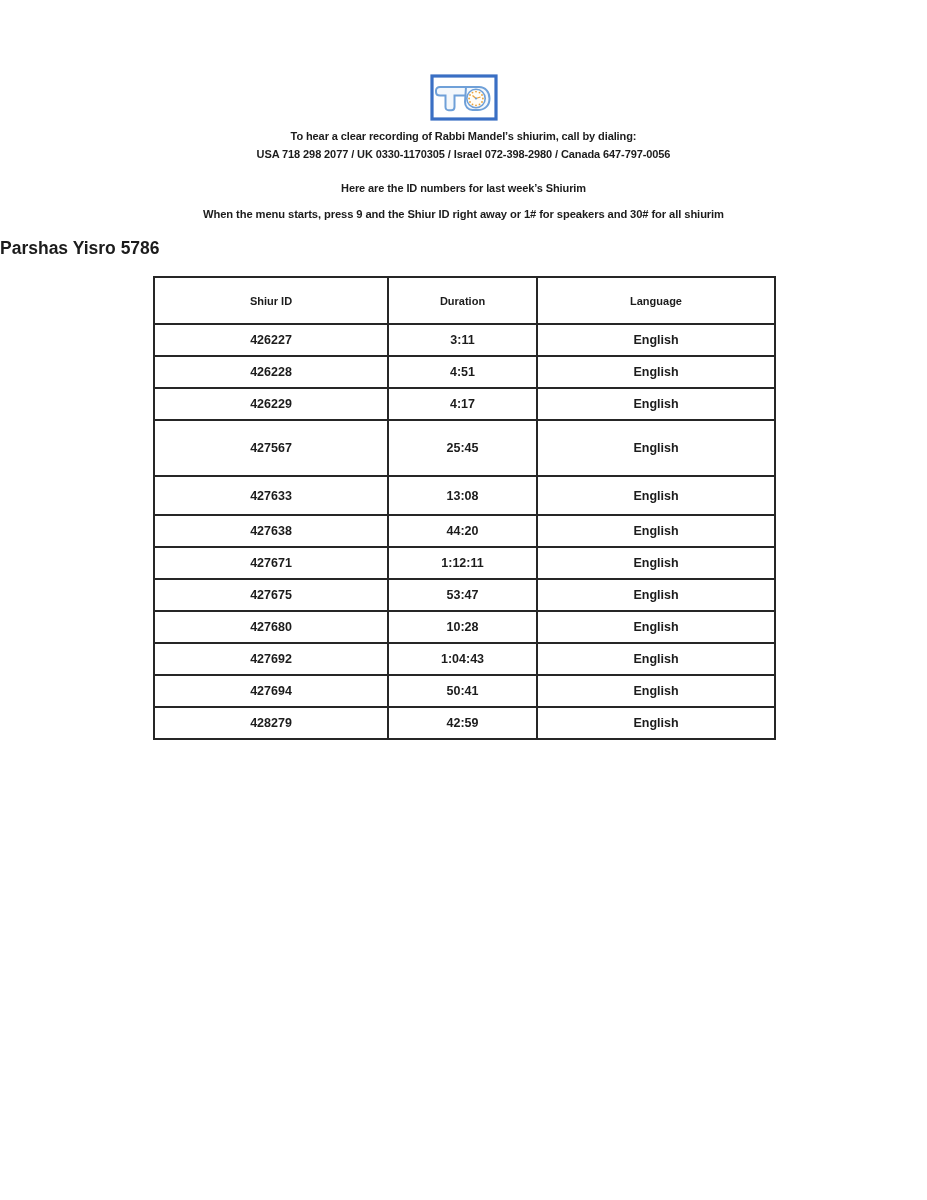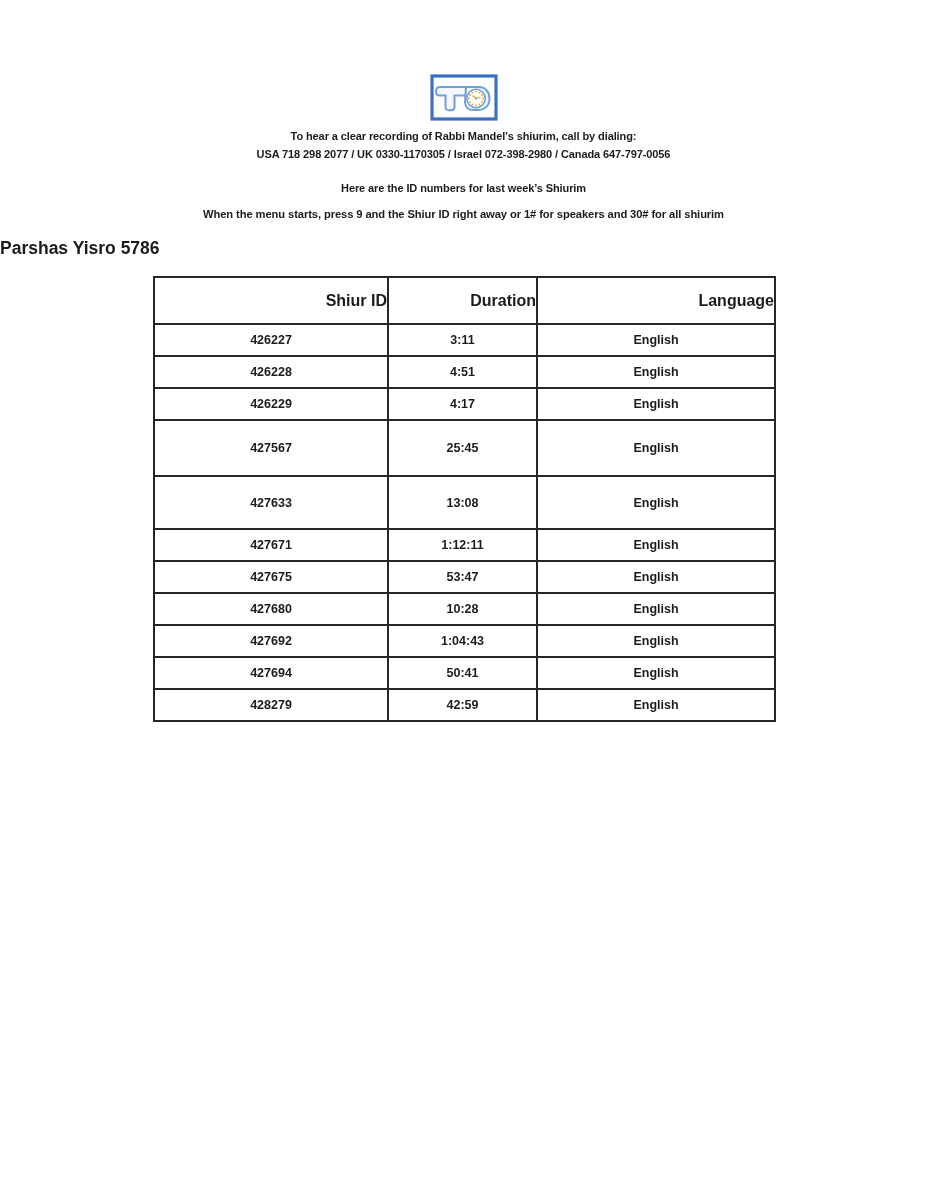--- a/index.html
+++ b/index.html
@@ -48,25 +48,25 @@
     table-layout: fixed;
   }
   .shiur-table th, .shiur-table td {
     border: 2px solid #262626;
     text-align: center;
     vertical-align: middle;
     padding: 0;
     font-weight: bold;
   }
   .shiur-table thead tr { height: 47px; }
-  .shiur-table th { font-size: 16px; text-align: right; }
+  .shiur-table th { font-size: 11px; }
   .shiur-table td { font-size: 12.5px; }
   .shiur-table tbody tr { height: 32px; }
   .shiur-table tbody tr:nth-child(4) { height: 56px; }
-  .shiur-table tbody tr:nth-child(5) { height: 53px; }
+  .shiur-table tbody tr:nth-child(5) { height: 39px; }
 </style>
 </head>
 <body>
 
 <div class="page">
 
   <div class="logo-wrap">
     <svg width="68" height="47" viewBox="0 0 68 47">
       <rect x="2" y="2" width="64" height="43" fill="#ffffff" stroke="#3a6fc4" stroke-width="3.2"></rect>
 
@@ -139,20 +139,25 @@
           <td>427567</td>
           <td>25:45</td>
           <td>English</td>
         </tr>
         <tr>
           <td>427633</td>
           <td>13:08</td>
           <td>English</td>
         </tr>
         <tr>
+          <td>427638</td>
+          <td>44:20</td>
+          <td>English</td>
+        </tr>
+        <tr>
           <td>427671</td>
           <td>1:12:11</td>
           <td>English</td>
         </tr>
         <tr>
           <td>427675</td>
           <td>53:47</td>
           <td>English</td>
         </tr>
         <tr>

